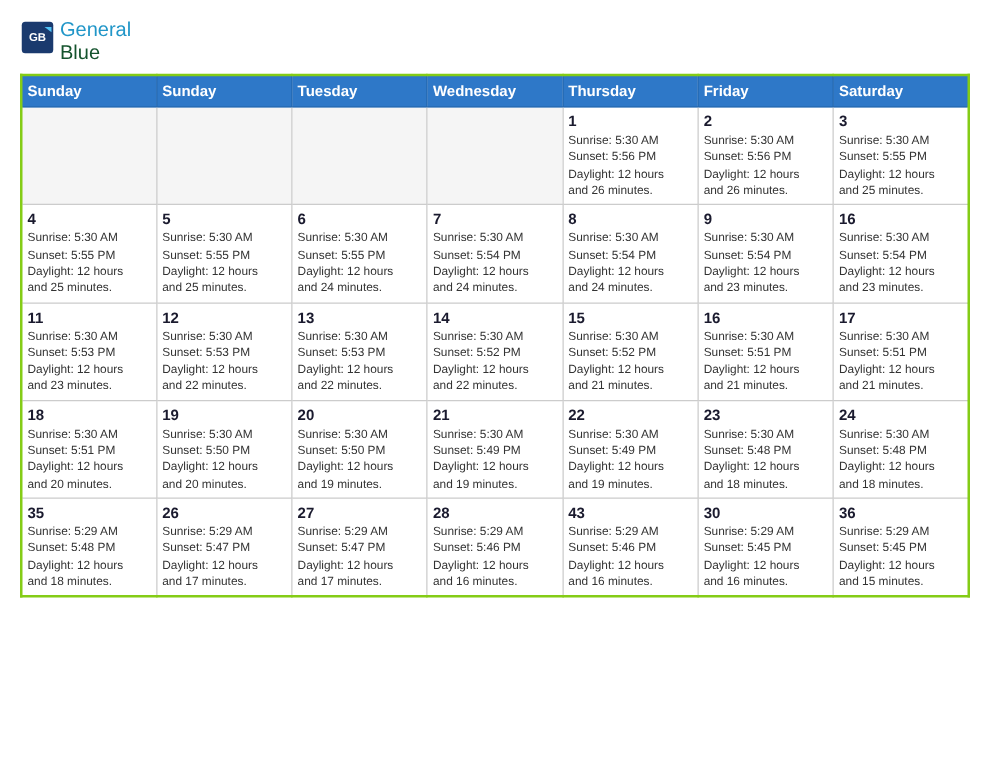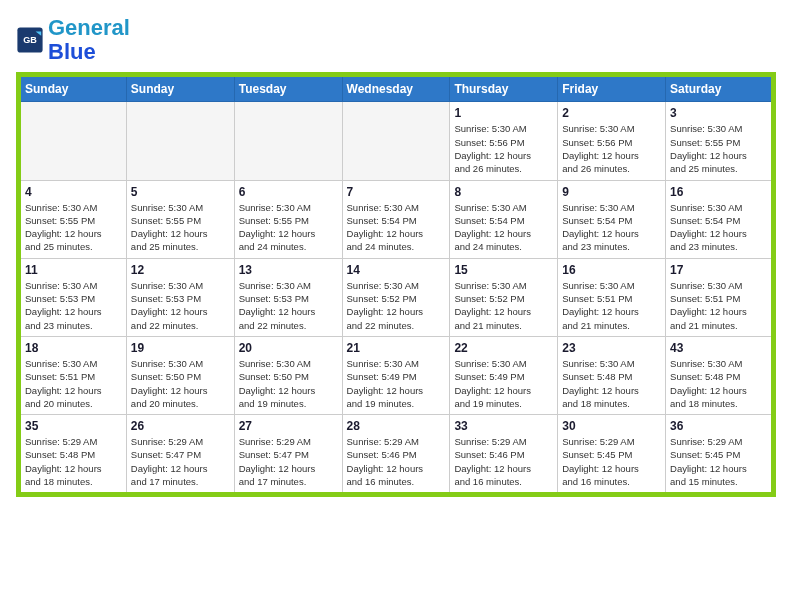--- a/index.html
+++ b/index.html
@@ -11,26 +11,25 @@
       padding: 16px;
     }
     .header {
       display: flex;
       align-items: flex-start;
       justify-content: space-between;
       margin-bottom: 8px;
     }
     .logo {
       display: flex;
-      align-items: center;
       gap: 4px;
     }
     .logo-text {
-      font-size: 22px;
-      font-weight: bold;
+      font-size: 16px;
+      font-weight: normal;
       color: #1a1a2e;
       line-height: 1.1;
     }
     .logo-text span {
       color: #2196c8;
     }
     .logo-icon {
       width: 28px;
       height: 28px;
     }
@@ -44,21 +43,21 @@
       line-height: 1.1;
     }
     .location {
       font-size: 14px;
       color: #333;
       margin-top: 2px;
     }
     .calendar {
       width: 100%;
       border-collapse: collapse;
-      border: 5px solid #84cc16;
+      border: 2px solid #84cc16;
     }
     .calendar th {
       background-color: #2e78c8;
       color: #fff;
       font-size: 12px;
       font-weight: bold;
       padding: 5px 4px;
       text-align: left;
       border: 1px solid #2568b0;
     }
@@ -102,21 +101,21 @@
 
 <div class="header">
   <div class="logo">
     <svg class="logo-icon" viewBox="0 0 40 40">
       <rect x="2" y="2" width="36" height="36" rx="4" fill="#1a3a6e"></rect>
       <text x="20" y="24" font-size="13" font-weight="bold" fill="white" text-anchor="middle" font-family="Arial">GB</text>
       <polygon points="28,8 36,14 36,8" fill="#4fc3f7"></polygon>
     </svg>
     <div class="logo-text">
       <div><span>General</span></div>
-      <div style="color:#1d4ed8;">Blue</div>
+      <div style="color:#14532d;">Blue</div>
     </div>
   </div>
   <div class="title-block">
     <div class="month-year"></div>
     <div class="location"></div>
   </div>
 </div>
 
 <table class="calendar">
   <thead>
@@ -297,58 +296,58 @@
 and 19 minutes.</div>
         </td>
         <td>
           <span class="day-num">23</span>
           <div class="day-info" style="white-space: pre-line;">Sunrise: 5:30 AM
 Sunset: 5:48 PM
 Daylight: 12 hours
 and 18 minutes.</div>
         </td>
         <td>
+          <span class="day-num">24</span>
+          <div class="day-info" style="white-space: pre-line;">Sunrise: 5:30 AM
+Sunset: 5:48 PM
+Daylight: 12 hours
+and 18 minutes.</div>
+        </td>
+      </tr>
+      <tr class="row-bg-white">
+        <td>
+          <span class="day-num">35</span>
+          <div class="day-info" style="white-space: pre-line;">Sunrise: 5:29 AM
+Sunset: 5:48 PM
+Daylight: 12 hours
+and 18 minutes.</div>
+        </td>
+        <td>
+          <span class="day-num">26</span>
+          <div class="day-info" style="white-space: pre-line;">Sunrise: 5:29 AM
+Sunset: 5:47 PM
+Daylight: 12 hours
+and 17 minutes.</div>
+        </td>
+        <td>
+          <span class="day-num">27</span>
+          <div class="day-info" style="white-space: pre-line;">Sunrise: 5:29 AM
+Sunset: 5:47 PM
+Daylight: 12 hours
+and 17 minutes.</div>
+        </td>
+        <td>
+          <span class="day-num">28</span>
+          <div class="day-info" style="white-space: pre-line;">Sunrise: 5:29 AM
+Sunset: 5:46 PM
+Daylight: 12 hours
+and 16 minutes.</div>
+        </td>
+        <td>
           <span class="day-num">43</span>
-          <div class="day-info" style="white-space: pre-line;">Sunrise: 5:30 AM
-Sunset: 5:48 PM
-Daylight: 12 hours
-and 18 minutes.</div>
-        </td>
-      </tr>
-      <tr class="row-bg-white">
-        <td>
-          <span class="day-num">35</span>
-          <div class="day-info" style="white-space: pre-line;">Sunrise: 5:29 AM
-Sunset: 5:48 PM
-Daylight: 12 hours
-and 18 minutes.</div>
-        </td>
-        <td>
-          <span class="day-num">26</span>
-          <div class="day-info" style="white-space: pre-line;">Sunrise: 5:29 AM
-Sunset: 5:47 PM
-Daylight: 12 hours
-and 17 minutes.</div>
-        </td>
-        <td>
-          <span class="day-num">27</span>
-          <div class="day-info" style="white-space: pre-line;">Sunrise: 5:29 AM
-Sunset: 5:47 PM
-Daylight: 12 hours
-and 17 minutes.</div>
-        </td>
-        <td>
-          <span class="day-num">28</span>
-          <div class="day-info" style="white-space: pre-line;">Sunrise: 5:29 AM
-Sunset: 5:46 PM
-Daylight: 12 hours
-and 16 minutes.</div>
-        </td>
-        <td>
-          <span class="day-num">33</span>
           <div class="day-info" style="white-space: pre-line;">Sunrise: 5:29 AM
 Sunset: 5:46 PM
 Daylight: 12 hours
 and 16 minutes.</div>
         </td>
         <td>
           <span class="day-num">30</span>
           <div class="day-info" style="white-space: pre-line;">Sunrise: 5:29 AM
 Sunset: 5:45 PM
 Daylight: 12 hours

